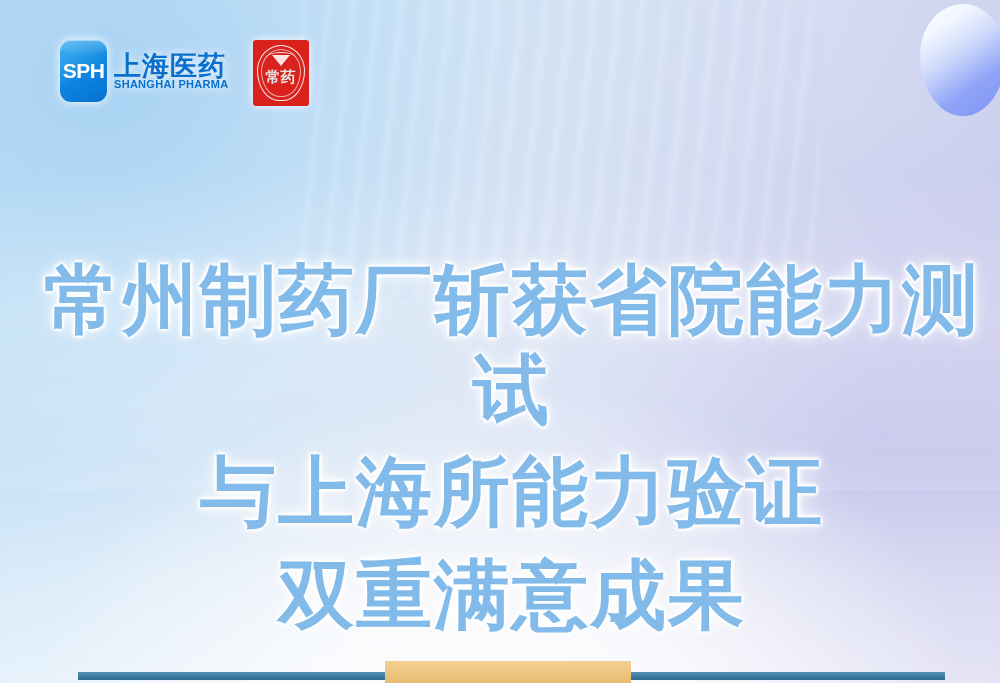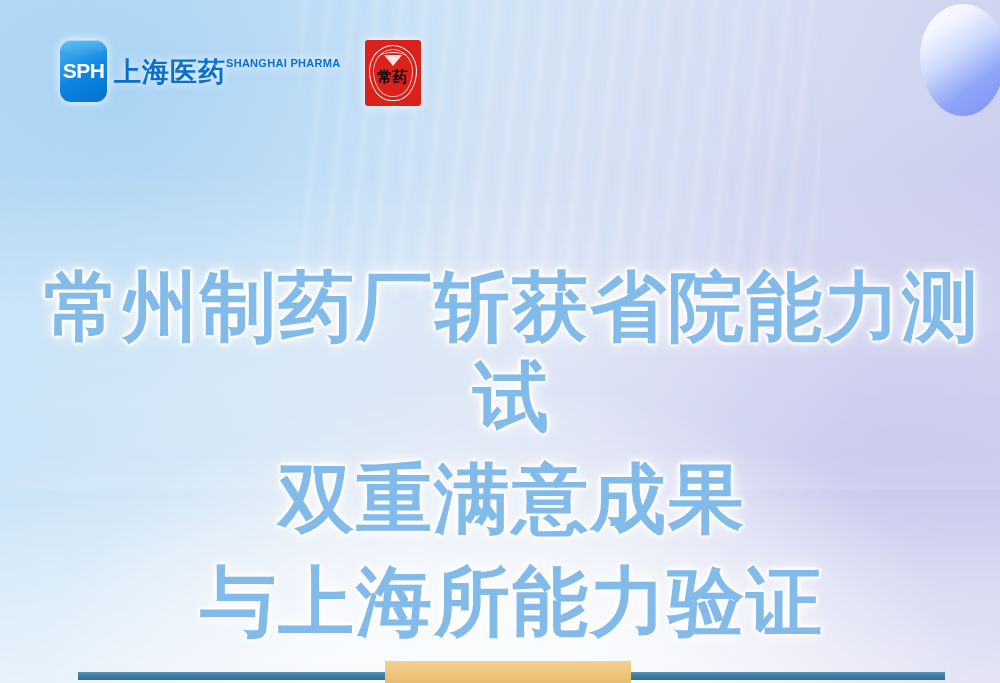--- a/index.html
+++ b/index.html
@@ -164,21 +164,21 @@
   }
   .sph-mark span {
     position: relative;
     z-index: 2;
     color: #ffffff;
     font-weight: bold;
     font-size: 21px;
     letter-spacing: -0.5px;
     font-family: "Liberation Sans", sans-serif;
   }
-  .sph-text { display: flex; flex-direction: row; line-height: 1; }
+  .sph-text { display: flex; flex-direction: column; line-height: 1; }
   .sph-cn {
     color: #0a6fcc;
     font-size: 27px;
     font-weight: bold;
     letter-spacing: 1px;
     font-family: "DejaVu Sans", sans-serif;
   }
   .sph-en {
     color: #0a6fcc;
     font-size: 11px;
@@ -232,21 +232,21 @@
     left: 50%;
     transform: translateX(-50%);
     width: 0; height: 0;
     border-left: 9px solid transparent;
     border-right: 9px solid transparent;
     border-top: 11px solid rgba(255,255,255,0.88);
   }
   .cy-cn {
     position: relative;
     z-index: 3;
-    color: #000000;
+    color: #e5e5e5;
     font-size: 15px;
     font-weight: bold;
     margin-top: 9px;
     letter-spacing: 0px;
     font-family: "DejaVu Sans", sans-serif;
   }
 
   
   .year {
     position: absolute;
@@ -286,21 +286,21 @@
   }
 
   
   .headline {
     position: absolute;
     left: 0; right: 0;
     top: 262px;
     text-align: center;
   }
   .headline .line {
-    font-family: Liberation Sans, sans-serif;
+    font-family: Liberation Mono, monospace;
     font-weight: bold;
     color: #82bbe9;
     letter-spacing: 2px;
     line-height: 1.18;
     text-shadow:
       0 0 2px #ffffff,
       0 0 4px #ffffff,
       2px 0 3px #ffffff,
       -2px 0 3px #ffffff,
       0 2px 3px #ffffff,
@@ -363,20 +363,20 @@
         <div class="cy-tri"></div>
         <div class="cy-cn">常药</div>
       </div>
     </div>
 
   </div>
 
 
   <div class="headline">
     <div class="line l1">常州制药厂斩获省院能力测试</div>
+    <div class="line l2">与上海所能力验证</div>
     <div class="line l3">双重满意成果</div>
-    <div class="line l2">与上海所能力验证</div>
   </div>
 
   <div class="bar-teal"></div>
   <div class="bar-gold"></div>
 
 </div>
 
 </body></html>

